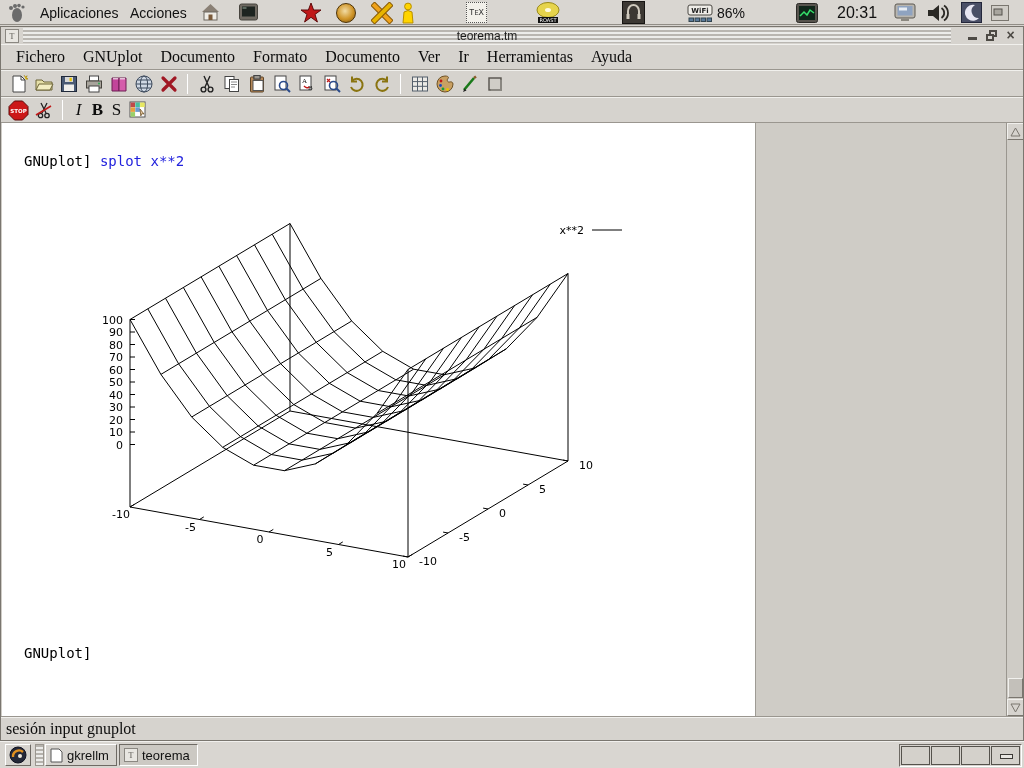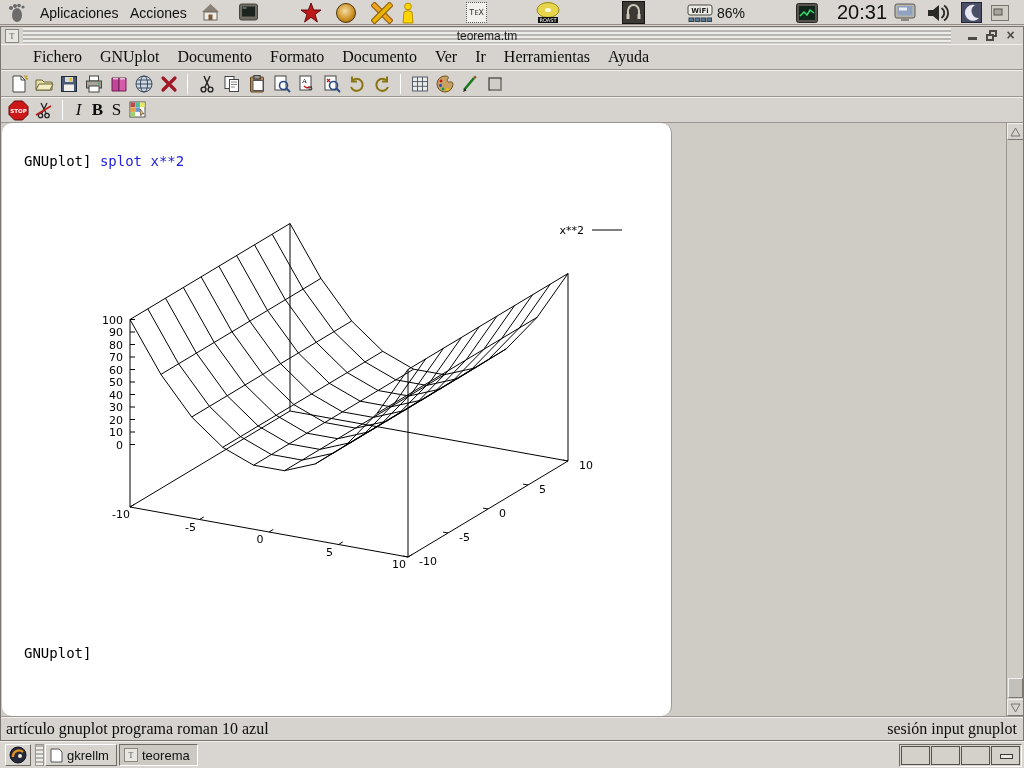--- a/index.html
+++ b/index.html
@@ -23,37 +23,37 @@
       margin:1px 0; }
   .tb-title { position:absolute; left:0; right:0; top:1px; text-align:center;
       font-size:12px; color:#1c1c1c; }
   .tb-buttons { width:72px; display:flex; align-items:center; justify-content:flex-end; gap:6px; padding-right:6px; }
   .wbtn { width:13px; height:13px; position:relative; cursor:default; }
   .wbtn .min { position:absolute; left:2px; right:2px; bottom:2px; height:3px; background:#4d4a45; }
   .wbtn .rs1 { position:absolute; left:4px; top:1px; width:8px; height:7px; border:2px solid #4d4a45; }
   .wbtn .rs2 { position:absolute; left:1px; top:5px; width:8px; height:7px; border:2px solid #4d4a45; background:#d6d3ce; }
   .wbtn .cls { font-size:14px; font-weight:bold; color:#4d4a45; line-height:13px; display:block; text-align:center; }
 
-  .menubar { height:26px; display:flex; align-items:center; padding-left:23px;
+  .menubar { height:26px; display:flex; align-items:center; padding-left:6px;
       border-top:1px solid #f1f0ed; border-bottom:1px solid #9a968f;
       font-family:"Liberation Serif", serif; font-size:16px; color:#0d0d0d; }
   .menubar .mitem { padding:2px 9px; }
 
   .toolbar { display:flex; align-items:center; padding-left:5px;
       border-top:1px solid #f1f0ed; border-bottom:1px solid #9a968f; }
   .toolbar1 { height:27px; }
   .toolbar2 { height:26px; }
   .ticon { width:25px; height:23px; display:flex; align-items:center; justify-content:center; }
   .tsep { width:1px; height:20px; background:#9a968f; border-right:1px solid #fff; margin:0 6px; }
   .fmt-letter { font-family:"Liberation Serif", serif; font-size:17px; color:#0d0d0d; width:19px; text-align:center; }
 
   
   .docwrap { flex:1; position:relative; background:#cfccc6; border-bottom:1px solid #9a968f; overflow:hidden; }
-  .page { position:absolute; left:1px; top:0; width:670px; bottom:0; background:#ffffff;
-          border-right:1px solid #9e9b94;border-radius:10px; }
+  .page { position:absolute; left:1px; top:0; width:754px; bottom:0; background:#ffffff;
+          border-right:1px solid #9e9b94; }
   .sessline { position:absolute; left:22px; font-family:"DejaVu Sans Mono", monospace; font-size:14px; color:#000; white-space:pre; }
   .plot-svg { position:absolute; left:0; top:0; }
 
   
   .vscroll { position:absolute; right:0; top:0; bottom:0; width:17px; background:#cfccc6; border-left:1px solid #9a968f; }
   .sbtn { position:absolute; left:0; width:17px; height:17px; background:#d6d3ce;
           border:1px solid; border-color:#f1f0ed #7a766f #7a766f #f1f0ed; display:flex; align-items:center; justify-content:center; }
   .sbtn.up { top:0; } .sbtn.down { bottom:0; }
   .sthumb { position:absolute; left:1px; width:15px; height:20px; bottom:18px; background:#c3c0ba;
           border:1px solid; border-color:#f1f0ed #7a766f #7a766f #f1f0ed; }
@@ -164,21 +164,21 @@
   </div>
   <div class="pitem ptxt" style="left:717px;font-size:14px">86%</div>
 
   <div class="pitem" style="left:796px">
     <svg width="22" height="20" viewBox="0 0 22 20">
       <rect x="0.5" y="0.5" width="21" height="19" rx="2" fill="#57544e" stroke="#2c2a27"></rect>
       <rect x="3" y="3" width="16" height="14" fill="#10261a"></rect>
       <polyline points="4,13 8,9 11,12 14,7 18,10" fill="none" stroke="#35e06a" stroke-width="1.5"></polyline>
     </svg>
   </div>
-  <div class="pitem ptxt" style="left:837px;font-size:20px">20:31</div>
+  <div class="pitem ptxt" style="left:837px;font-size:16px">20:31</div>
 
   <div class="pitem" style="left:894px">
     <svg width="22" height="19" viewBox="0 0 22 19">
       <rect x="1" y="1" width="20" height="14" rx="2" fill="#b8b5ae" stroke="#5c5952"></rect>
       <rect x="3.5" y="3" width="15" height="9.5" fill="#8fa3c0"></rect>
       <rect x="5" y="4.5" width="8" height="3" fill="#e8edf4"></rect>
       <rect x="7" y="15.5" width="8" height="2.5" fill="#8b8880"></rect>
     </svg>
   </div>
   <div class="pitem" style="left:926px">
@@ -506,21 +506,20 @@
       <div class="sthumb"></div>
       <div class="sbtn down">
         <svg width="11" height="10" viewBox="0 0 11 10">
             <polygon points="1,1 10,1 5.5,9" fill="#d6d3ce" stroke="#7a766f"></polygon>
           </svg>
       </div>
     </div>
   </div>
 
   <div class="statusbar">
-    <span>artículo gnuplot programa roman 10 azul</span>
     <span>sesión input gnuplot</span>
   </div>
 </div>
 
 <div class="taskbar">
   <div class="tk-applet">
     <svg width="18" height="18" viewBox="0 0 18 18">
       <circle cx="9" cy="9" r="8" fill="#242838" stroke="#101220"></circle>
       <path d="M4 11 a6 6 0 0 1 10-5" fill="none" stroke="#e09020" stroke-width="2.4"></path>
       <circle cx="11" cy="10" r="2" fill="#f0e8d8"></circle>

